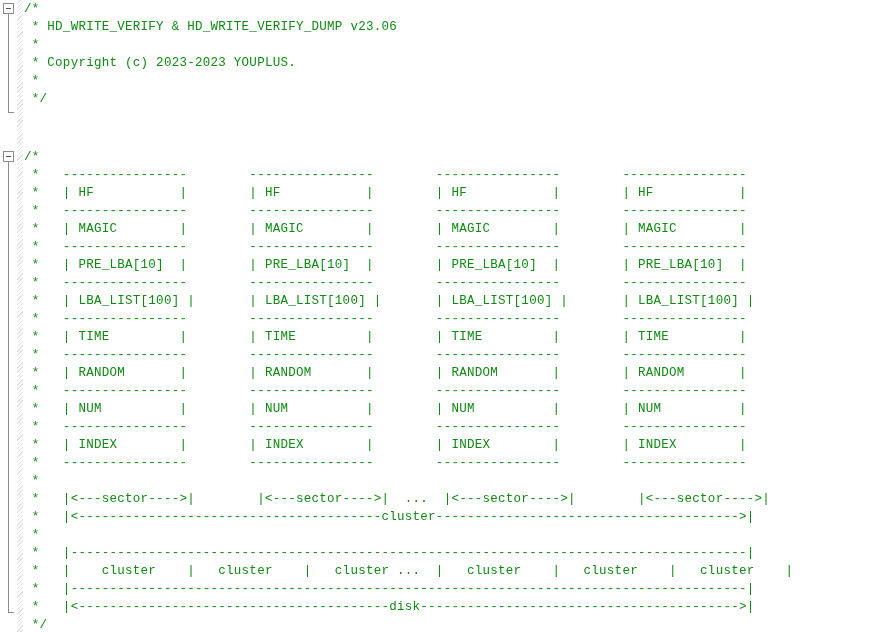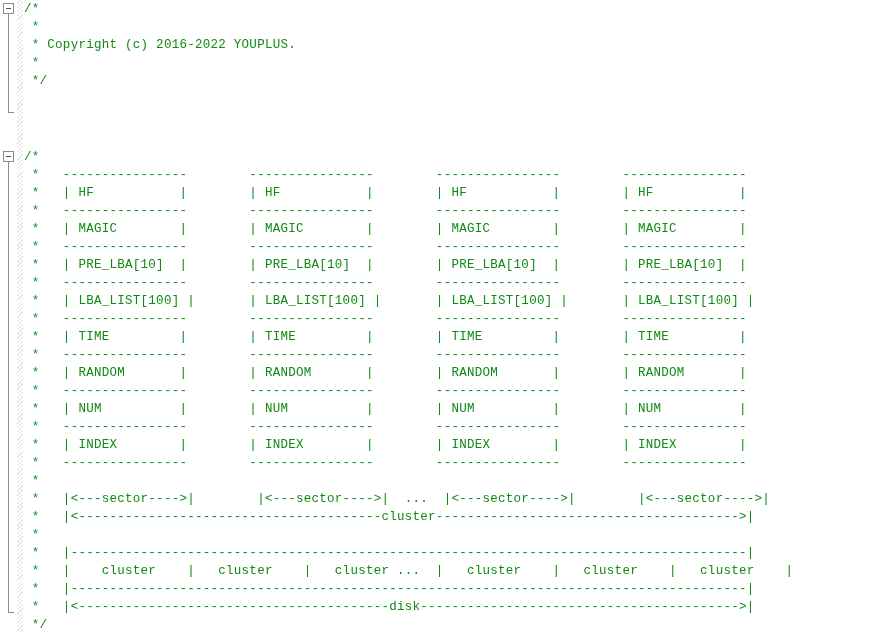--- a/index.html
+++ b/index.html
@@ -97,17 +97,17 @@
 
     <div class="fold-box" style="left:3px; top:3px;"></div>
     <div class="fold-line" style="left:8px; top:14px; height:98px;"></div>
     <div class="fold-foot" style="left:8px; top:112px;"></div>
 
     <div class="fold-box" style="left:3px; top:151px;"></div>
     <div class="fold-line" style="left:8px; top:162px; height:450px;"></div>
     <div class="fold-foot" style="left:8px; top:612px;"></div>
   </div>
 
-  <div class="code" style="top:0px;"><span class="ln">/*</span><span class="ln"> *</span><span class="ln"> * Copyright (c) 2016-2022 YOUPLUS.</span><span class="ln"> *</span><span class="ln"> */</span></div>
+  <div class="code" style="top:0px;"><span class="ln">/*</span><span class="ln"> * HD_WRITE_VERIFY &amp; HD_WRITE_VERIFY_DUMP v23.06</span><span class="ln"> *</span><span class="ln"> * Copyright (c) 2023-2023 YOUPLUS.</span><span class="ln"> *</span><span class="ln"> */</span></div>
 
   <div class="code" style="top:148px;"><span class="ln">/*</span><span class="ln"> *   ----------------        ----------------        ----------------        ----------------</span><span class="ln"> *   | HF           |        | HF           |        | HF           |        | HF           |</span><span class="ln"> *   ----------------        ----------------        ----------------        ----------------</span><span class="ln"> *   | MAGIC        |        | MAGIC        |        | MAGIC        |        | MAGIC        |</span><span class="ln"> *   ----------------        ----------------        ----------------        ----------------</span><span class="ln"> *   | PRE_LBA[10]  |        | PRE_LBA[10]  |        | PRE_LBA[10]  |        | PRE_LBA[10]  |</span><span class="ln"> *   ----------------        ----------------        ----------------        ----------------</span><span class="ln"> *   | LBA_LIST[100] |       | LBA_LIST[100] |       | LBA_LIST[100] |       | LBA_LIST[100] |</span><span class="ln"> *   ----------------        ----------------        ----------------        ----------------</span><span class="ln"> *   | TIME         |        | TIME         |        | TIME         |        | TIME         |</span><span class="ln"> *   ----------------        ----------------        ----------------        ----------------</span><span class="ln"> *   | RANDOM       |        | RANDOM       |        | RANDOM       |        | RANDOM       |</span><span class="ln"> *   ----------------        ----------------        ----------------        ----------------</span><span class="ln"> *   | NUM          |        | NUM          |        | NUM          |        | NUM          |</span><span class="ln"> *   ----------------        ----------------        ----------------        ----------------</span><span class="ln"> *   | INDEX        |        | INDEX        |        | INDEX        |        | INDEX        |</span><span class="ln"> *   ----------------        ----------------        ----------------        ----------------</span><span class="ln"> *</span><span class="ln"> *   |&lt;---sector----&gt;|        |&lt;---sector----&gt;|  ...  |&lt;---sector----&gt;|        |&lt;---sector----&gt;|</span><span class="ln"> *   |&lt;---------------------------------------cluster---------------------------------------&gt;|</span><span class="ln"> *</span><span class="ln"> *   |---------------------------------------------------------------------------------------|</span><span class="ln"> *   |    cluster    |   cluster    |   cluster ...  |   cluster    |   cluster    |   cluster    |</span><span class="ln"> *   |---------------------------------------------------------------------------------------|</span><span class="ln"> *   |&lt;----------------------------------------disk-----------------------------------------&gt;|</span><span class="ln"> */</span></div>
 
 </div>
 
 </body></html>

